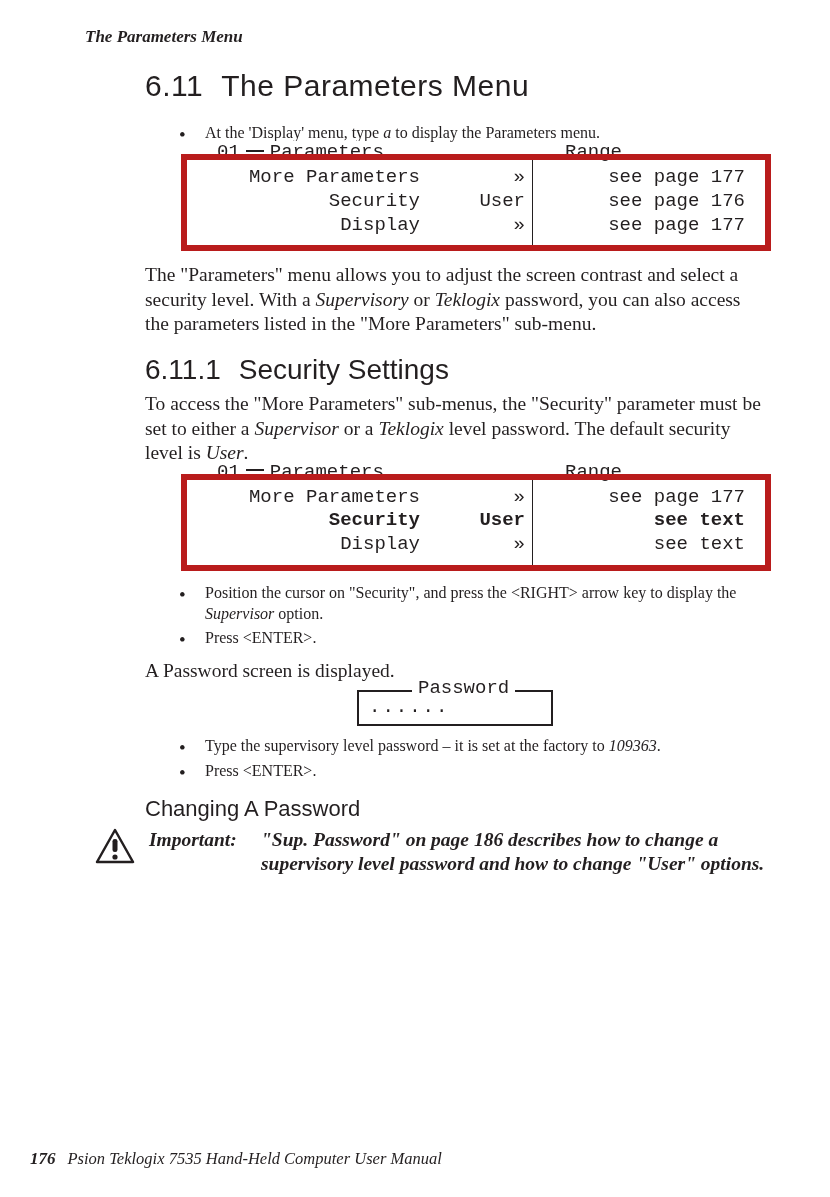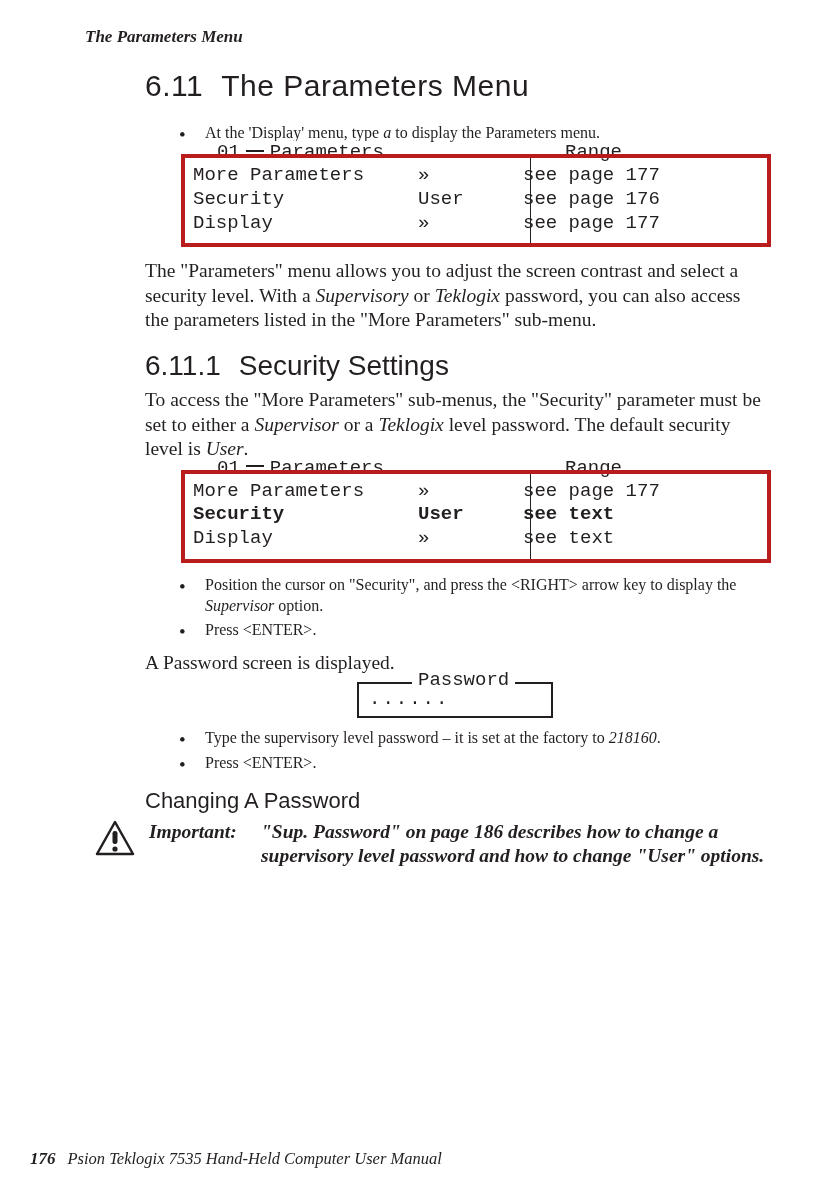--- a/index.html
+++ b/index.html
@@ -76,23 +76,24 @@
   }
   .italic { font-style: italic; }
 
   
   .menu-wrap {
     margin: 8px 0 12px 36px;
   }
   .menu-box {
     position: relative;
     width: 590px;
+    text-align: right;
   }
   .menu-box .menu-inner {
-    border: 4px solid #b91c1c;
+    border: 6px solid #b91c1c;
     padding: 6px 8px 8px 8px;
     position: relative;
   }
   .menu-box .legend {
     position: absolute;
     top: -13px;
     background: #fff;
     padding: 0 6px;
     font-family: "Courier New", Courier, monospace;
     font-size: 19px;
@@ -298,21 +299,21 @@
 
     <div class="pw-wrap">
       <div class="pw-box">
         <span class="pw-legend">Password</span>
         <div class="pw-inner">......</div>
       </div>
     </div>
 
     <ul class="bullets">
       <li>
-        <span>Type the supervisory level password – it is set at the factory to </span><span class="italic">218160</span><span>.</span>
+        <span>Type the supervisory level password – it is set at the factory to </span><span class="italic">109363</span><span>.</span>
       </li>
       <li>
         <span>Press &lt;ENTER&gt;.</span>
       </li>
     </ul>
 
     <h3 class="inline-title">Changing A Password</h3>
 
     <div class="callout">
       <div class="icon">

